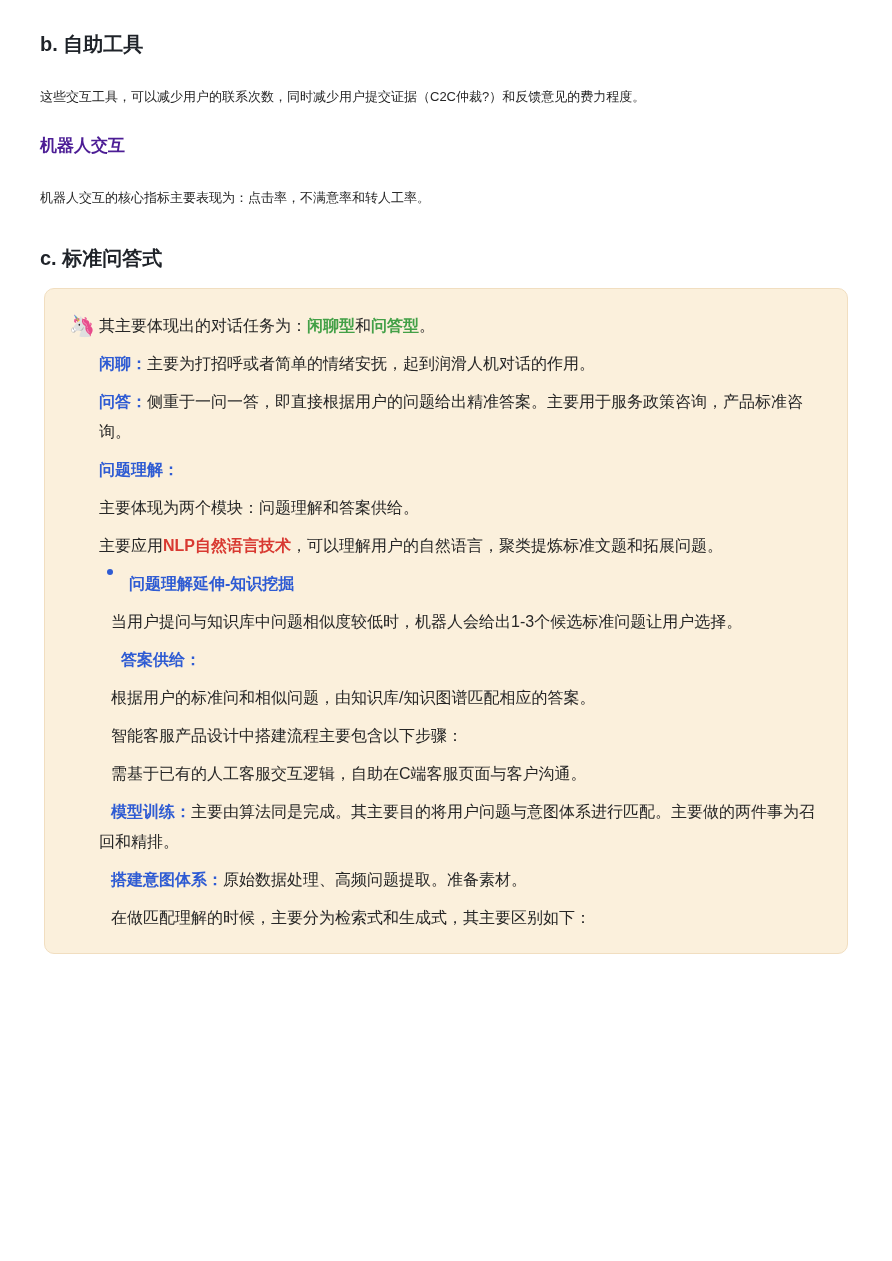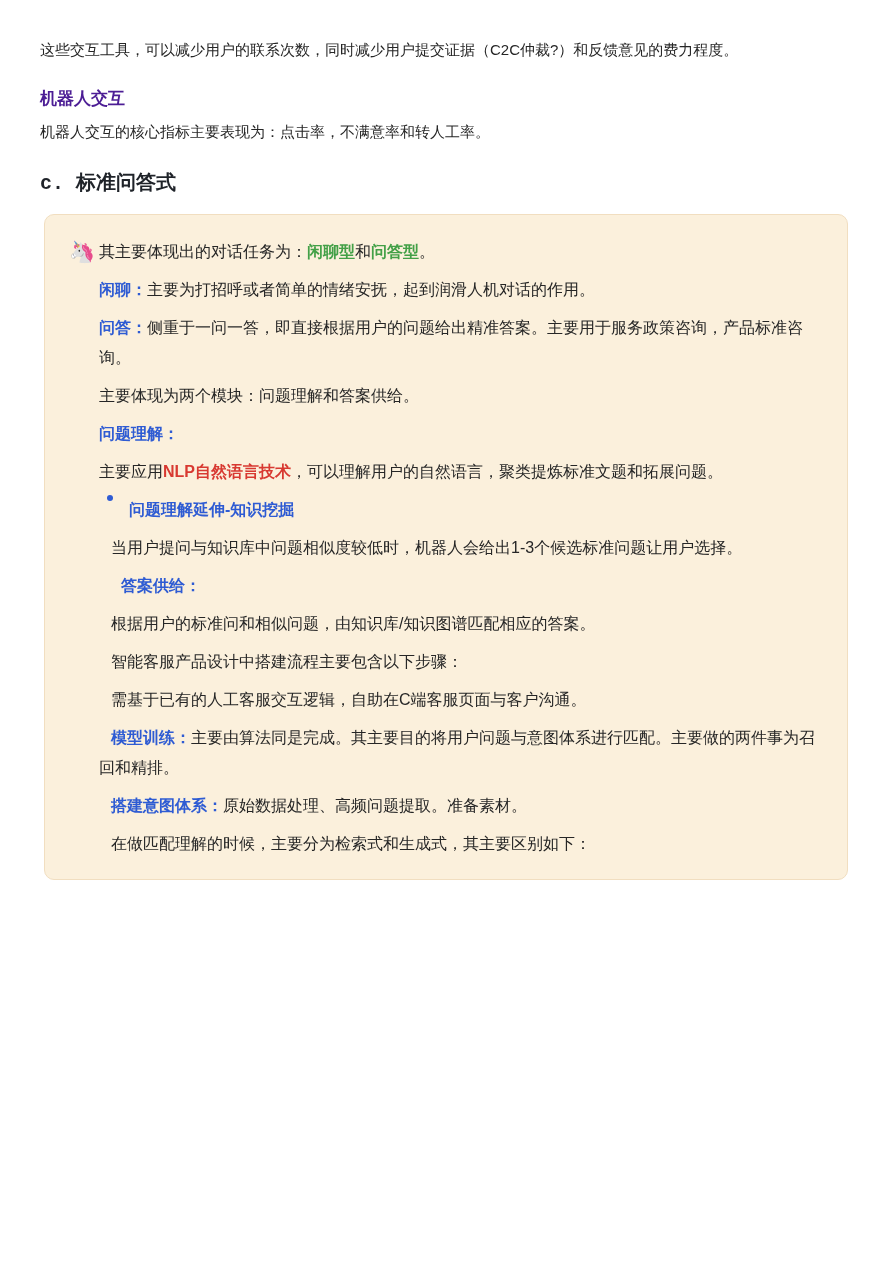--- a/index.html
+++ b/index.html
@@ -7,21 +7,21 @@
     width:892px; height:1261px;
     background:#ffffff;
     color:#262626;
     font-family:"Liberation Sans","DejaVu Sans",sans-serif;
     overflow:hidden;
   }
   .page { padding:30px 44px 40px 40px; }
 
   .h3 { font-size:20px; font-weight:700; color:#1f2329; line-height:28px; }
   .h4 { font-size:17px; font-weight:700; color:#4c1d95; line-height:26px; margin-top:20px; }
-  .para { font-size:15px; line-height:32px; margin-top:4px; }
+  .para { font-size:13px; line-height:32px; margin-top:23px; }
 
   .callout {
     margin-top:16px; margin-left:4px;
     background:#FBF0DC;
     border:1px solid #F1DEC0;
     border-radius:10px;
     padding:22px 24px 20px 24px;
     display:flex; align-items:flex-start;
   }
   .callout-emoji { width:30px; flex:none; font-size:21px; line-height:30px; }
@@ -38,48 +38,49 @@
   .ind2 { text-indent:22px; }
 
   .bullet-row { display:flex; padding-left:8px; }
   .bullet-dot { width:6px; height:6px; border-radius:50%; background:#2E5BD3; margin-right:16px; flex:none; }
 </style>
 </head>
 <body>
 
 <div class="page">
 
+  <div class="h3">b. 自助工具</div>
 
   <div class="para">这些交互工具，可以减少用户的联系次数，同时减少用户提交证据（C2C仲裁?）和反馈意见的费力程度。</div>
 
   <div class="h4">机器人交互</div>
 
   <div class="para">机器人交互的核心指标主要表现为：点击率，不满意率和转人工率。</div>
 
-  <div class="h3" style="margin-top:22px;font-family:Liberation Mono, monospace;">c. 标准问答式</div>
+  <div class="h3" style="margin-top:30px;">c. 标准问答式</div>
 
   <div class="callout">
     <div class="callout-emoji">🦄</div>
     <div class="callout-body">
 
       <div class="cp">
         <span>其主要体现出的对话任务为：</span><span class="green">闲聊型</span><span>和</span><span class="green">问答型</span><span>。</span>
       </div>
 
       <div class="cp">
         <span class="blue">闲聊：</span><span>主要为打招呼或者简单的情绪安抚，起到润滑人机对话的作用。</span>
       </div>
 
       <div class="cp">
         <span class="blue">问答：</span><span>侧重于一问一答，即直接根据用户的问题给出精准答案。主要用于服务政策咨询，产品标准咨询。</span>
       </div>
 
+      <div class="cp blue">问题理解：</div>
+
       <div class="cp">主要体现为两个模块：问题理解和答案供给。</div>
-
-      <div class="cp blue">问题理解：</div>
 
       <div class="cp">
         <span>主要应用</span><span class="red">NLP自然语言技术</span><span>，可以理解用户的自然语言，聚类提炼标准文题和拓展问题。</span>
       </div>
 
       <div class="cp bullet-row">
         <span class="bullet-dot"></span>
         <span class="blue">问题理解延伸-知识挖掘</span>
       </div>
 

